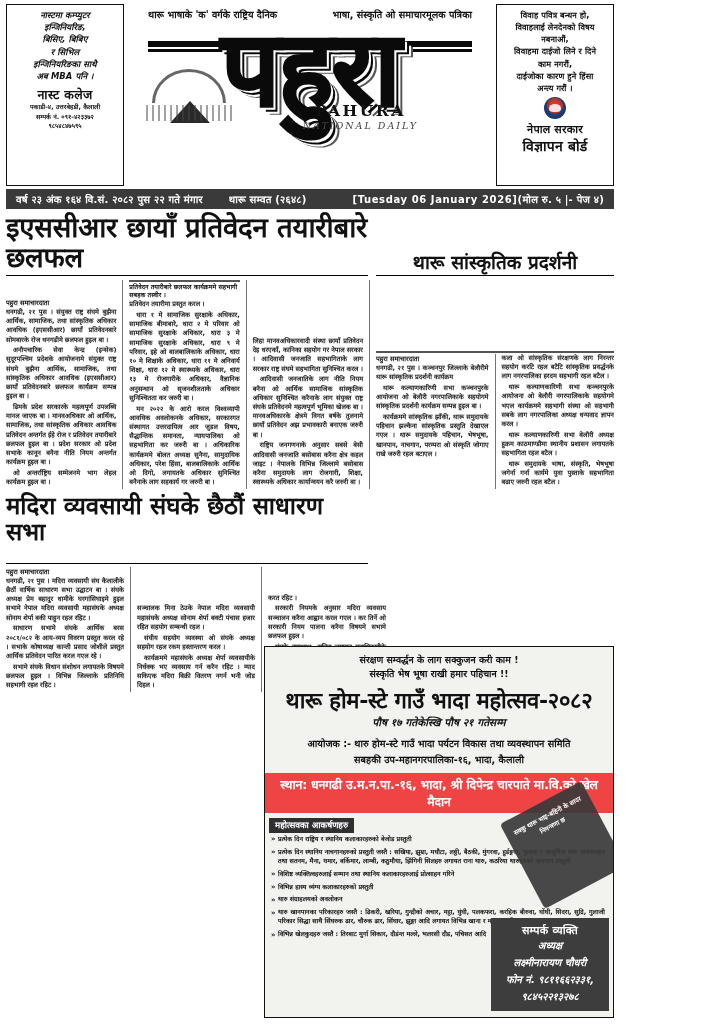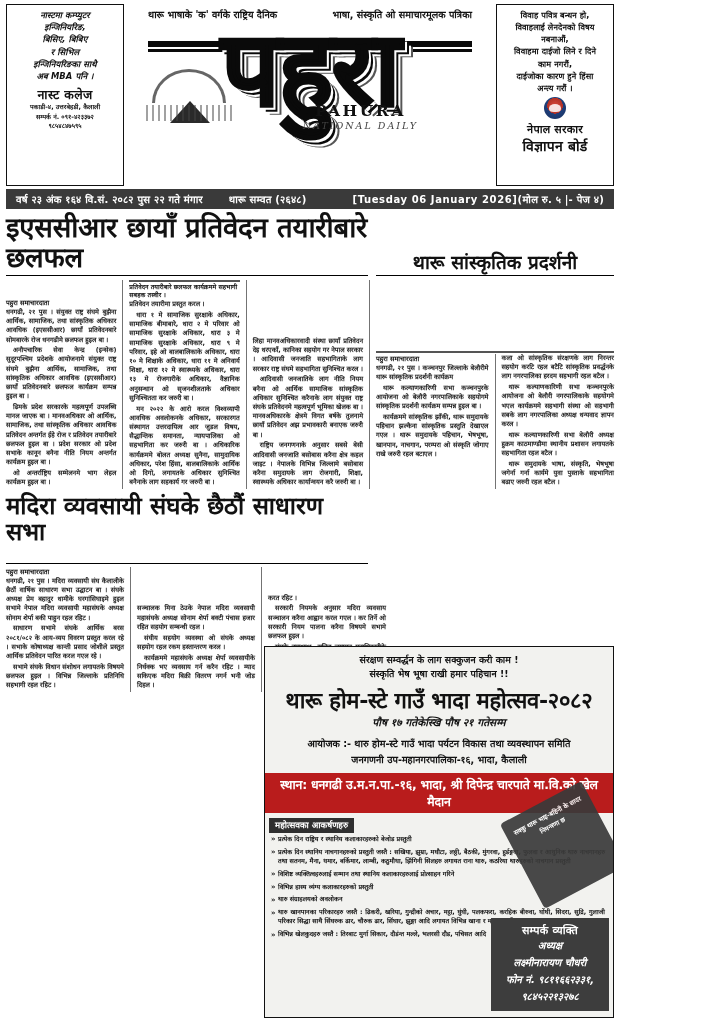--- a/index.html
+++ b/index.html
@@ -145,21 +145,21 @@
     border: 1.6px solid #111; background: #f2f2ef; overflow: hidden;
   }
   .ba-sub1 { text-align:center; font-size: 9.4px; font-weight:700; margin-top: 6px; line-height:1.5; }
   .ba-title {
     text-align:center; font-size: 22px; font-weight: 900; margin-top: 3px;
     letter-spacing: -.3px;
   }
   .ba-dates { text-align:center; font-size: 10.5px; font-weight:700; font-style: italic; margin-top: 1px; }
   .ba-org { text-align:center; font-size: 9.6px; font-weight:700; margin-top: 7px; line-height: 1.6; }
   .ba-venue {
-    margin-top: 6px; background: #b91c1c; color: #fff; font-size: 12.4px; font-weight: 900;
+    margin-top: 6px; background: #ef4444; color: #fff; font-size: 12.4px; font-weight: 900;
     padding: 3px 4px; text-align: center; letter-spacing: -.2px;
   }
   .ba-attr-label {
     display:inline-block; background: #2f2f2f; color:#fff; font-size: 8.6px; font-weight: 800;
     padding: 1.5px 6px; margin: 5px 0 2px 4px;
   }
   .ba-list { list-style: none; margin: 0; padding: 0 8px 0 6px; }
   .ba-list li {
     font-size: 6.4px; font-weight: 700; line-height: 1.45; margin-bottom: 3.5px;
     padding-left: 7px; position: relative; text-align: justify;
@@ -337,21 +337,21 @@
       </div>
     </div>
   </div>
 
   <div class="bottom-ad">
     <div class="ba-sub1">संरक्षण सम्वर्द्धन के लाग सक्कुजन करी काम !</div>
     <div class="ba-sub1" style="margin-top:0;">संस्कृति भेष भूषा राखी हमार पहिचान !!</div>
     <div class="ba-title">थारू होम-स्टे गाउँ भादा महोत्सव-२०८२</div>
     <div class="ba-dates">पौष १७ गतेकेस्खि पौष २१ गतेसम्म</div>
     <div class="ba-org">आयोजक :- थारु होम-स्टे गाउँ भादा पर्यटन विकास तथा व्यवस्थापन समिति</div>
-    <div class="ba-org" style="margin-top:0;">जनगणनी उप-महानगरपालिका-१६, भादा, कैलाली</div>
+    <div class="ba-org" style="margin-top:0;">सबहकी उप-महानगरपालिका-१६, भादा, कैलाली</div>
     <div class="ba-venue">स्थान: धनगढी उ.म.न.पा.-१६, भादा, श्री दिपेन्द्र चारपाते मा.वि.को खेल मैदान</div>
     <div class="ba-attr-label">महोत्सवका आकर्षणहरु</div>
     <ul class="ba-list">
       <li>प्रत्येक दिन राष्ट्रिय र स्थानिय कलाकारहरुको बेजोड प्रस्तुती</li>
       <li>प्रत्येक दिन स्थानिय नाचगानहरुको प्रस्तुती जस्तै : सखिया, झुम्रा, मघौटा, लठ्ठी, बैठकी, मुंगरवा, हुर्डङ्गवा, फुलवा र आधुनिक थारु नाचगानहरु तथा सतनम, मैना, धमार, बर्किमार, लाम्बी, कठुमौधा, झिंगिनी सिलहरु लगायत राना थारु, कठरिया थारुहरुको नाचगान प्रस्तुती</li>
       <li>विशिष्ट व्यक्तित्वहरुलाई सम्मान तथा स्थानिय कलाकारहरुलाई प्रोत्साहन गरिने</li>
       <li>विभिन्न हास्य व्यंग्य कलाकारहरुको प्रस्तुती</li>
       <li>थारु संग्राहलयको अवलोकन</li>
       <li>थारु खानपानका परिकारहरु जस्तै : ढिकरी, खरिया, गुन्द्रीको अचार, मट्ठा, घुंघी, पलकफरा, करहिक बीरुवा, घोंघी, सिदरा, सुद्रि, गुलाजी परिकार सिद्धा साथै सिंघरुक ढार, चौरुक ढार, सिंघार, झुङ्गा आदि लगायत विभिन्न खाना र मासका परिकारहरु</li>
       <li>विभिन्न खेलकुदहरु जस्तै : तिरबाट मुर्गा सिकार, दौडंन्त मल्ले, भलरसी दौड, पचिसत आदि</li>

